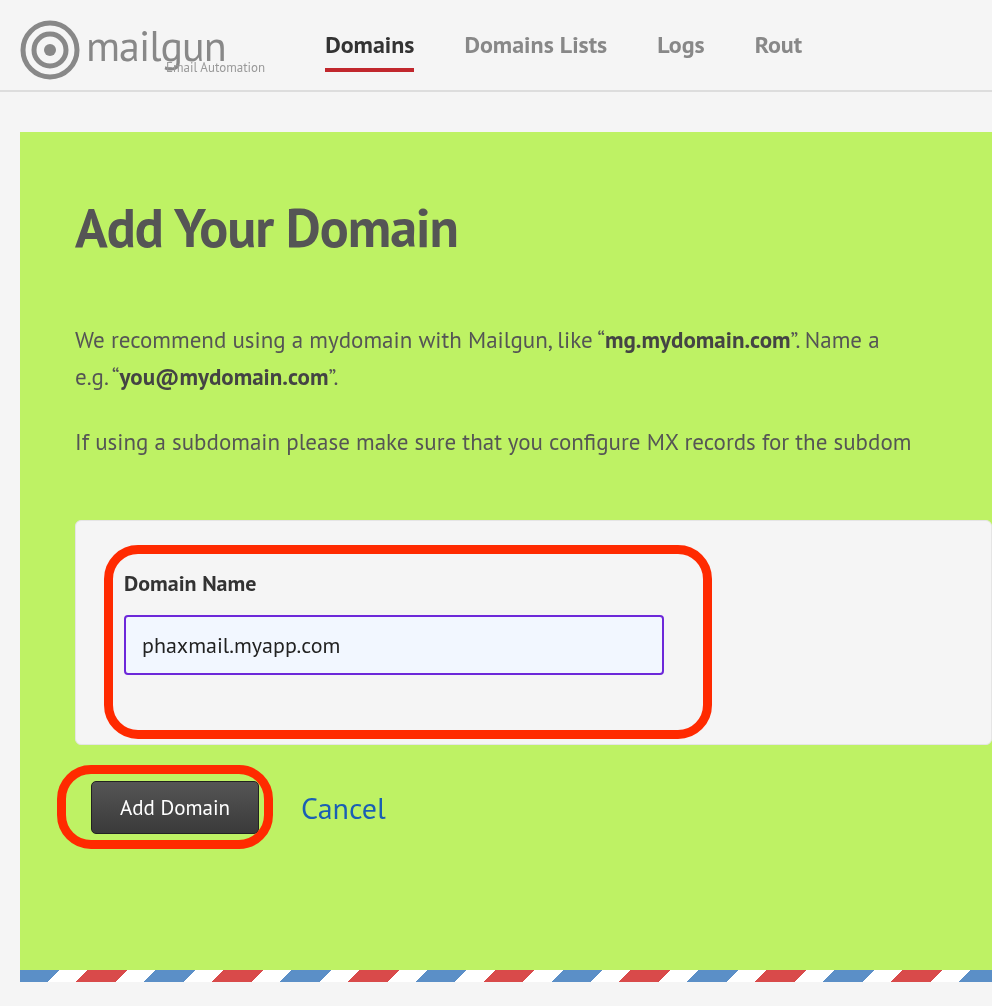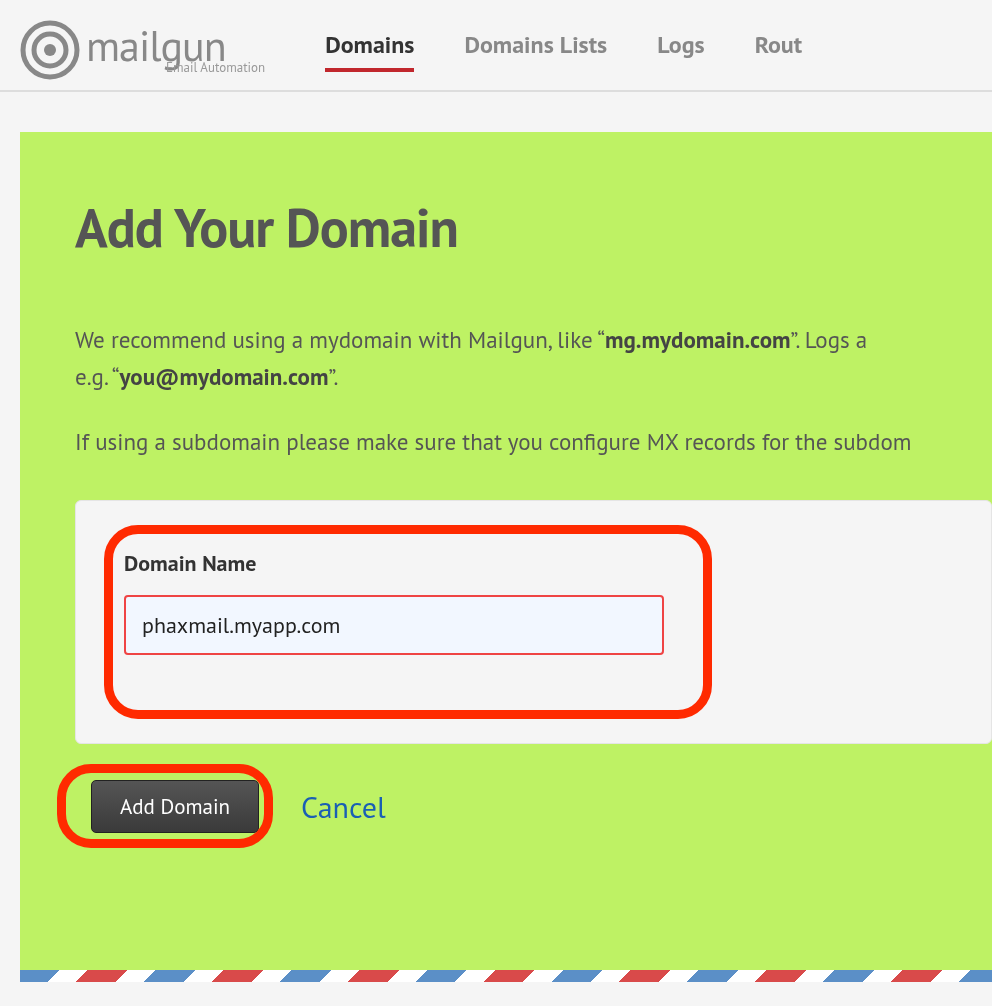--- a/index.html
+++ b/index.html
@@ -64,40 +64,40 @@
       font-size: 23px;
       color: #555;
       line-height: 1.6;
       margin-bottom: 28px;
     }
     .intro .bold { font-weight: 700; color: #444; }
     .form-panel {
       background: #f5f5f5;
       border: 1px solid #e5e5e5;
       border-radius: 6px;
-      padding: 34px 40px 68px 40px;
-      margin-top: 40px;
+      padding: 34px 40px 49px 40px;
+      margin-top: 60px;
       position: relative;
     }
     .field-group {
       position: relative;
       padding: 14px 8px 20px 8px;
     }
     .field-label {
       font-size: 22px;
       font-weight: 700;
       color: #333;
       margin-bottom: 18px;
       display: block;
     }
     .text-input {
       width: 540px;
       font-size: 22px;
       padding: 14px 16px;
-      border: 2px solid #ef4444;
+      border: 2px solid #6d28d9;
       border-radius: 4px;
       background: #f2f7ff;
       color: #222;
       outline: none;
       font-family: inherit;
     }
     .highlight-ring {
       position: absolute;
       border: 9px solid #ff2a00;
       border-radius: 34px;
@@ -166,21 +166,21 @@
     <div class="nav-item">Domains Lists</div>
     <div class="nav-item">Logs</div>
     <div class="nav-item">Rout</div>
   </div>
 </div>
 
 <div class="page">
   <h1 class="title">Add Your Domain</h1>
 
   <p class="intro">
-    <span>We recommend using a mydomain with Mailgun, like “</span><span class="bold">mg.mydomain.com</span><span>”. Logs a</span><br>
+    <span>We recommend using a mydomain with Mailgun, like “</span><span class="bold">mg.mydomain.com</span><span>”. Name a</span><br>
     <span>e.g. “</span><span class="bold">you@mydomain.com</span><span>”.</span>
   </p>
   <p class="intro">If using a subdomain please make sure that you configure MX records for the subdom</p>
 
   <div class="form-panel">
     <div class="highlight-ring ring-field"></div>
     <div class="field-group">
       <label class="field-label">Domain Name</label>
       <input class="text-input" type="text" value="phaxmail.myapp.com" style="">
     </div>

